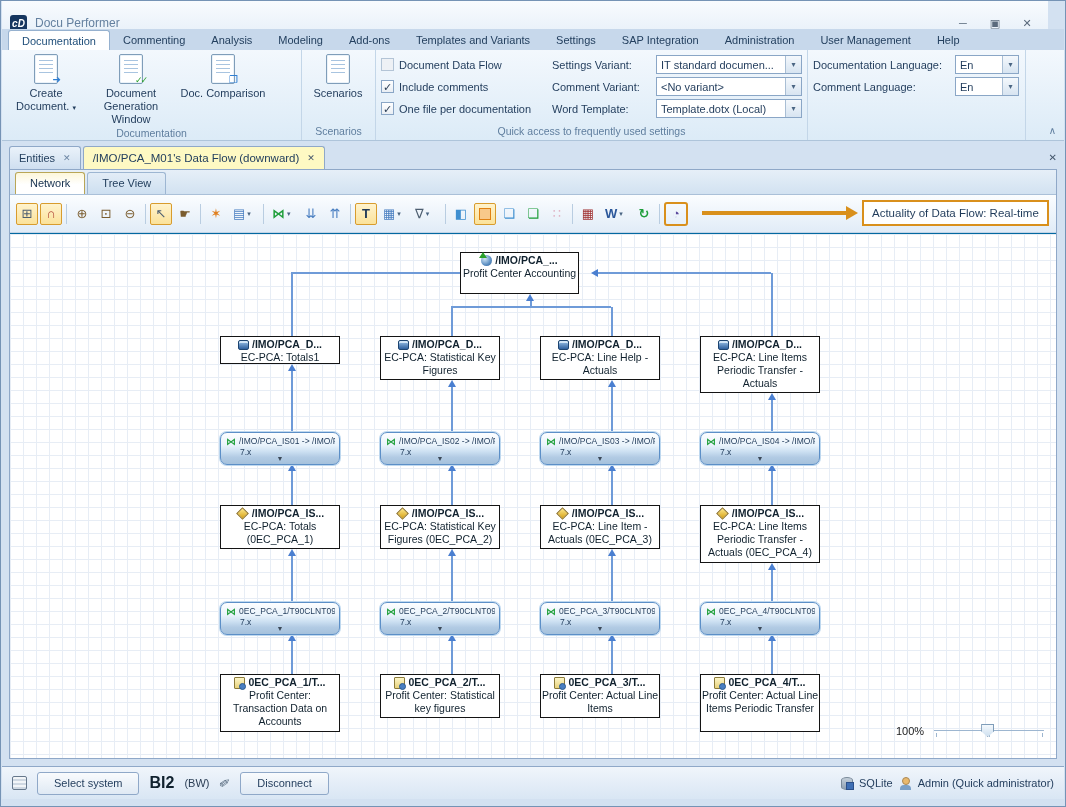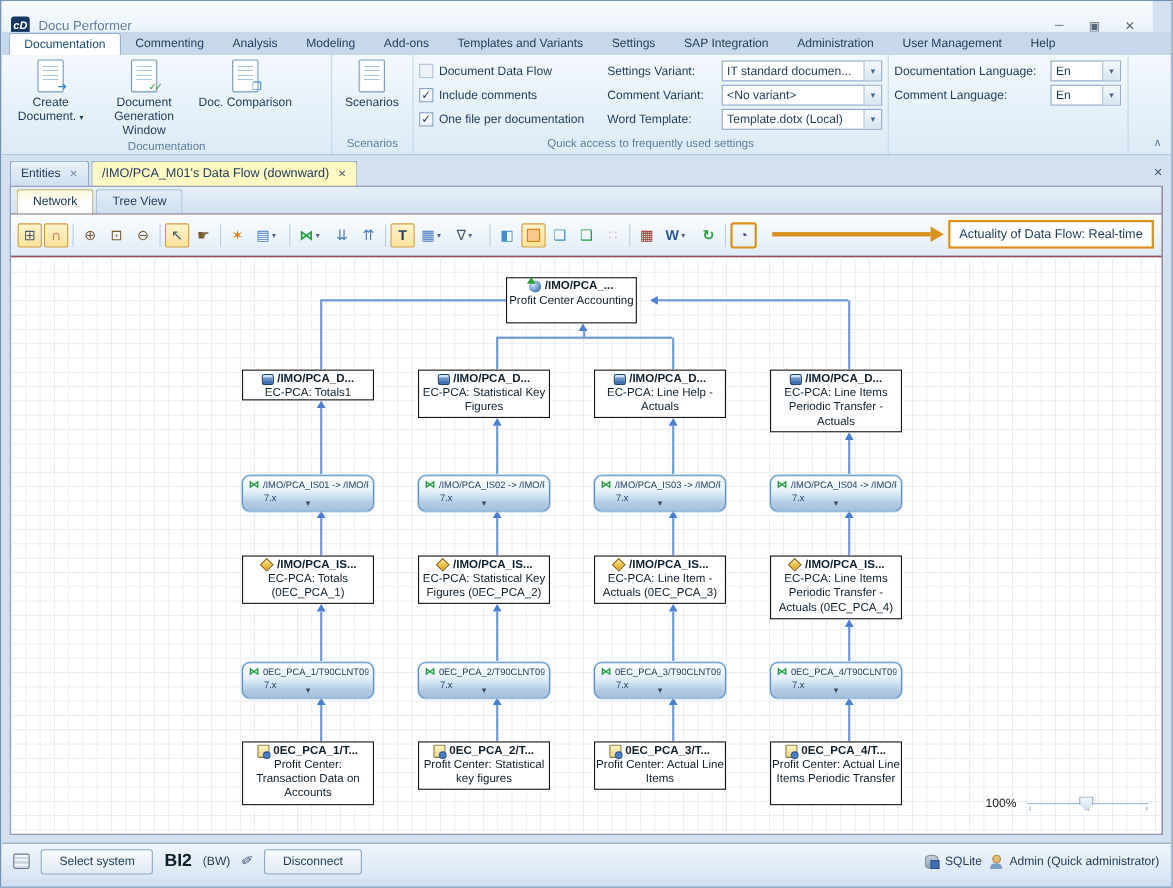--- a/index.html
+++ b/index.html
@@ -63,21 +63,21 @@
   .docstrip { position:absolute; left:8px; right:8px; top:143px; height:25px; display:flex; align-items:flex-end; }
   .dtab { height:23px; display:flex; align-items:center; gap:8px; padding:0 9px;
           border:1px solid #8fa8c8; border-bottom:none; border-radius:3px 3px 0 0;
           background:linear-gradient(#eaf2fa,#cfdff0); margin-right:2px; color:#24405f; cursor:default; }
   .dtab.active { background:#fef9c3; font-size:11.5px;justify-content:flex-end; }
   .dclose { font-size:9px; color:#6d86a4; cursor:default; }
   .stripclose { margin-left:auto; margin-bottom:6px; color:#44566c; font-size:10px; cursor:default; }
 
   
   .panel { position:absolute; left:8px; right:8px; top:168px; bottom:47px;
-           background:#7f1d1d; border:1px solid #8fa8c8; }
+           background:#0369a1; border:1px solid #8fa8c8; }
   .viewtabs { height:25px; background:linear-gradient(#e6eff8,#d2e2f1); border-bottom:1px solid #aac0d8;
               display:flex; align-items:flex-end; padding-left:5px; }
   .vtab { height:22px; line-height:21px; padding:0 14px; border:1px solid #9db6d2; border-bottom:none;
           border-radius:3px 3px 0 0; background:linear-gradient(#e3edf7,#cddff0); margin-right:2px;
           color:#24405f; cursor:default; }
   .vtab.active { background:linear-gradient(#fdf7da,#ffffff 55%); border-color:#b9a657; color:#16314f; }
 
   
   .nettoolbar { position:relative; height:38px; background:linear-gradient(#fbfdff,#e1ecf7);
                 border-bottom:1px solid #c2d4e6; display:flex; align-items:center; padding-left:6px; }

